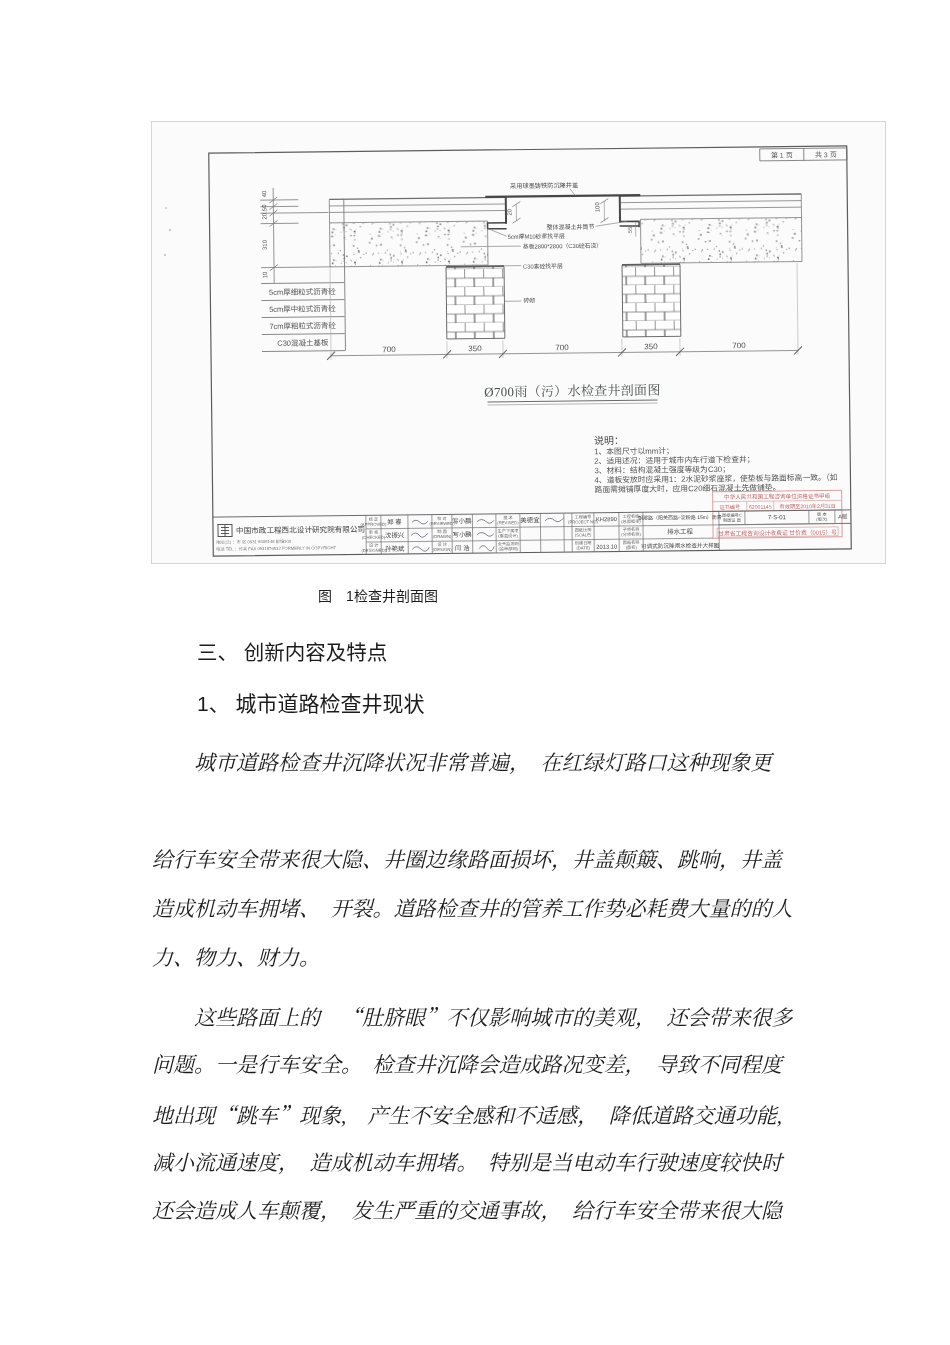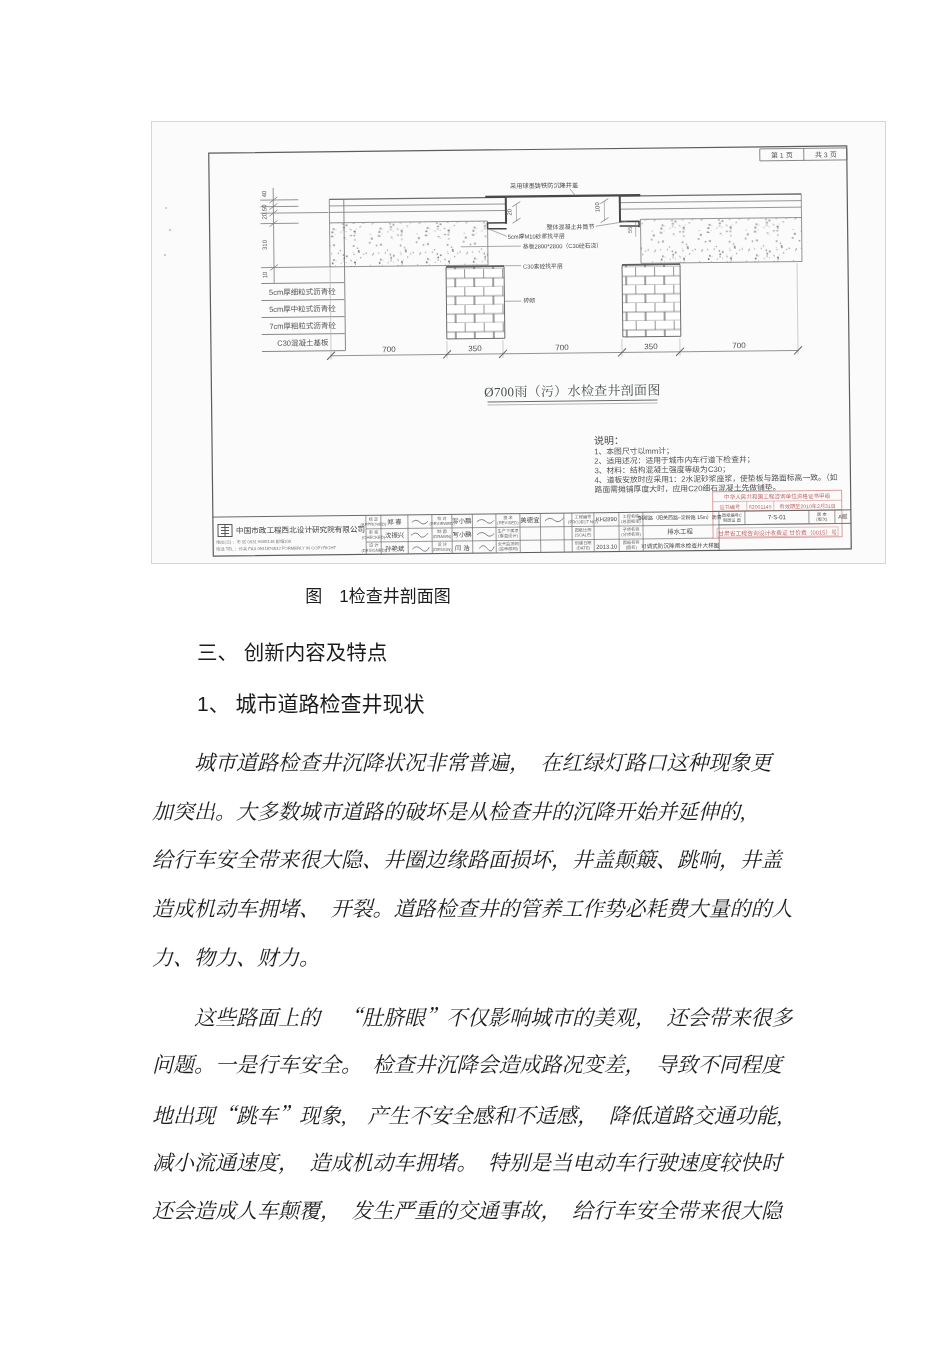--- a/index.html
+++ b/index.html
@@ -322,29 +322,28 @@
 <text x="775" y="522" font-size="6" fill="#444" text-anchor="middle" font-family="Liberation Sans,sans-serif">7-S-01</text>
 <g font-size="4.2" fill="#555" font-family="Liberation Sans,Noto Sans CJK SC,sans-serif" text-anchor="middle">
 <text x="820" y="519">版 本</text>
 <text x="820" y="524">(版次)</text>
 </g>
 <text x="841" y="522" font-size="5.5" fill="#444" text-anchor="middle" font-family="Liberation Sans,Noto Sans CJK SC,sans-serif">A版</text>
 
 </g>
 </svg>
 
-<div class="sans" style="position:absolute;left:0;top:589px;width:756px;text-align:center;font-size:17px;line-height:15px;color:#1d1d1d;">图　1检查井剖面图</div>
+<div class="sans" style="position:absolute;left:0;top:589px;width:756px;text-align:center;font-size:14px;line-height:15px;color:#1d1d1d;">图　1检查井剖面图</div>
 
 <div class="sans" style="position:absolute;left:197px;top:642px;font-size:20.5px;line-height:21px;color:#1b1b1b;">三、 创新内容及特点</div>
 
 <div class="sans" style="position:absolute;left:197px;top:693px;font-size:21px;line-height:21px;color:#1b1b1b;">1、 城市道路检查井现状</div>
 
 <div class="bl" style="left:194px;top:752.5px;">城市道路检查井沉降状况非常普遍，　在红绿灯路口这种现象更</div>
 
-<div class="bl" style="top:801.5px;">加突出。大多数城市道路的破坏是从检查井的沉降开始并延伸的,</div>
 
 <div class="bl" style="top:850px;">给行车安全带来很大隐、井圈边缘路面损坏，井盖颠簸、跳响，井盖</div>
 
 <div class="bl" style="top:899px;">造成机动车拥堵、　开裂。道路检查井的管养工作势必耗费大量的的人</div>
 
 <div class="bl" style="top:948px;">力、物力、财力。</div>
 
 <div class="bl" style="left:194px;top:1006px;">这些路面上的　<span class="q">“</span>肚脐眼<span class="q">”</span>不仅影响城市的美观，　还会带来很多</div>
 
 <div class="bl" style="top:1055px;">问题。一是行车安全。　检查井沉降会造成路况变差，　导致不同程度</div>

